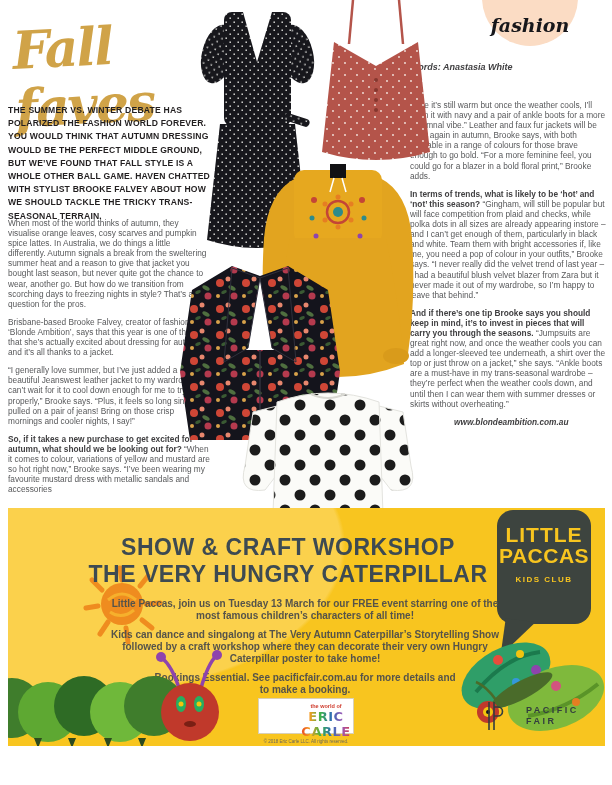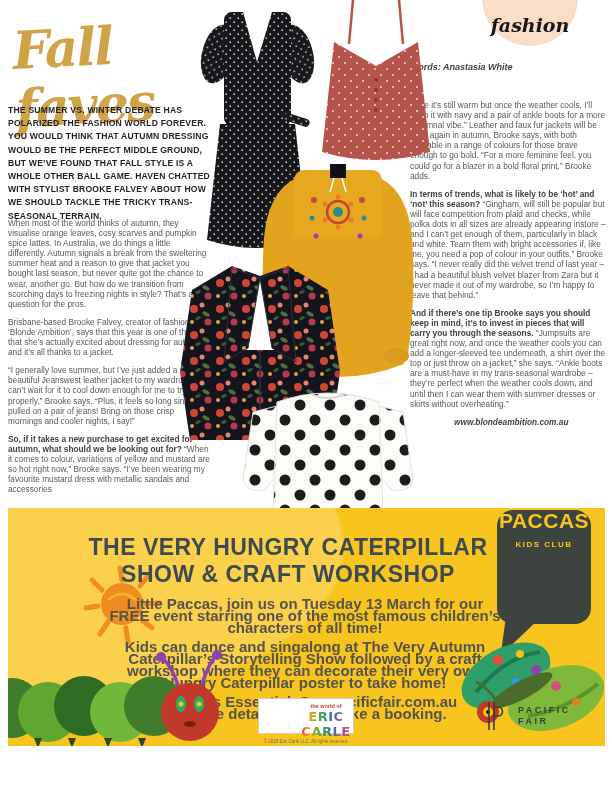--- a/index.html
+++ b/index.html
@@ -53,21 +53,21 @@
     position:absolute; left:8px; top:508px; width:597px; height:238px; z-index:6;
     background:radial-gradient(ellipse 430px 250px at 14% 16%, #fbd14c 0%, #fbd14c 58%, #f8c51f 59%);
     overflow:hidden;
   }
   .ad-headline {
     position:absolute; left:40px; top:26px; width:480px; text-align:center;
     font-weight:700; font-size:23px; line-height:27px; color:#3d4a52;
     letter-spacing:0.5px;
   }
   .ad-copy { position:absolute; left:97px; top:90px; width:400px; text-align:center;
-    font-weight:700; font-size:15px; line-height:12px; color:#55534a; }
+    font-weight:700; font-size:10px; line-height:12px; color:#55534a; }
   .ad-copy p { margin-bottom:7px; }
   .ad-copy .narrow { max-width:310px; margin-left:auto; margin-right:auto; }
   .bubble {
     position:absolute; left:489px; top:2px; width:94px; height:114px;
     background:#3d443f; border-radius:16px; text-align:center; color:#f8c51f;
   }
   .bubble .b1 { margin-top:14px; font-weight:700; font-size:21px; line-height:21px; letter-spacing:1px; }
   .bubble .b2 { font-weight:700; font-size:21px; line-height:22px; letter-spacing:0.5px; }
   .bubble .b3 { margin-top:8px; font-weight:700; font-size:8px; letter-spacing:1.5px; }
   .bubble-tail {
@@ -82,21 +82,21 @@
   .eric-top { font-size:5.5px; font-weight:700; color:#cf3b2d; margin-top:4px; }
   .eric-name {
     font-family:"DejaVu Sans", sans-serif; font-weight:700; font-size:13px; letter-spacing:0.5px;
     background:linear-gradient(90deg,#e63329,#f59c20,#3bb24a,#2e6db4,#9b59b6,#e63329);
     -webkit-background-clip:text; background-clip:text; color:transparent;
   }
   .eric-copy {
     position:absolute; left:198px; top:231px; width:200px; text-align:center;
     font-size:4.5px; color:#6b675a;
   }
-  .pf { position:absolute; left:478px; top:194px; display:flex; align-items:center; gap:14px; color:#333d3f; }
+  .pf { position:absolute; left:478px; top:194px; display:flex; align-items:center; gap:22px; color:#333d3f; }
   .pf-text { font-weight:700; font-size:9px; letter-spacing:2.5px; line-height:11px; }
   .ad-art { position:absolute; }
   .art-sun        { left:70px;  top:50px; }
   .art-caterpillar{ left:-4px;  top:128px; }
   .art-butterfly  { left:428px; top:118px; }
   
   .footer {
     position:absolute; left:420px; top:757px; width:185px; height:20px;
     display:flex; justify-content:flex-end; align-items:center; gap:7px;margin-top:41px;
   }
@@ -233,25 +233,26 @@
         <line x1="50" y1="84" x2="48" y2="70"></line>
           <line x1="22" y1="76" x2="30" y2="64"></line>
         <line x1="8" y1="50" x2="20" y2="48"></line>
           <line x1="14" y1="22" x2="24" y2="32"></line>
       </g>
       <circle cx="44" cy="46" r="21" fill="#ef8c1f"></circle>
       <path d="M30,42 Q44,30 58,42 M32,54 Q44,62 56,52" stroke="#f6b02c" stroke-width="3" fill="none"></path>
     </svg>
 
     <div class="ad-headline">
+      <div>SHOW &amp; CRAFT WORKSHOP</div>
       <div>THE VERY HUNGRY CATERPILLAR</div>
-      <div>SHOW &amp; CRAFT WORKSHOP</div>
     </div>
 
     <div class="bubble">
+      <div class="b1">LITTLE</div>
       <div class="b2">PACCAS</div>
       <div class="b3">KIDS CLUB</div>
     </div>
     <div class="bubble-tail"></div>
 
     <div class="ad-copy">
       <p>Little Paccas, join us on Tuesday 13 March for our FREE event starring one of the most famous children’s characters of all time!</p>
       <p>Kids can dance and singalong at The Very Autumn Caterpillar’s Storytelling Show followed by a craft workshop where they can decorate their very own Hungry Caterpillar poster to take home!</p>
       <p class="narrow">Bookings Essential. See pacificfair.com.au for more details and to make a booking.</p>
     </div>

